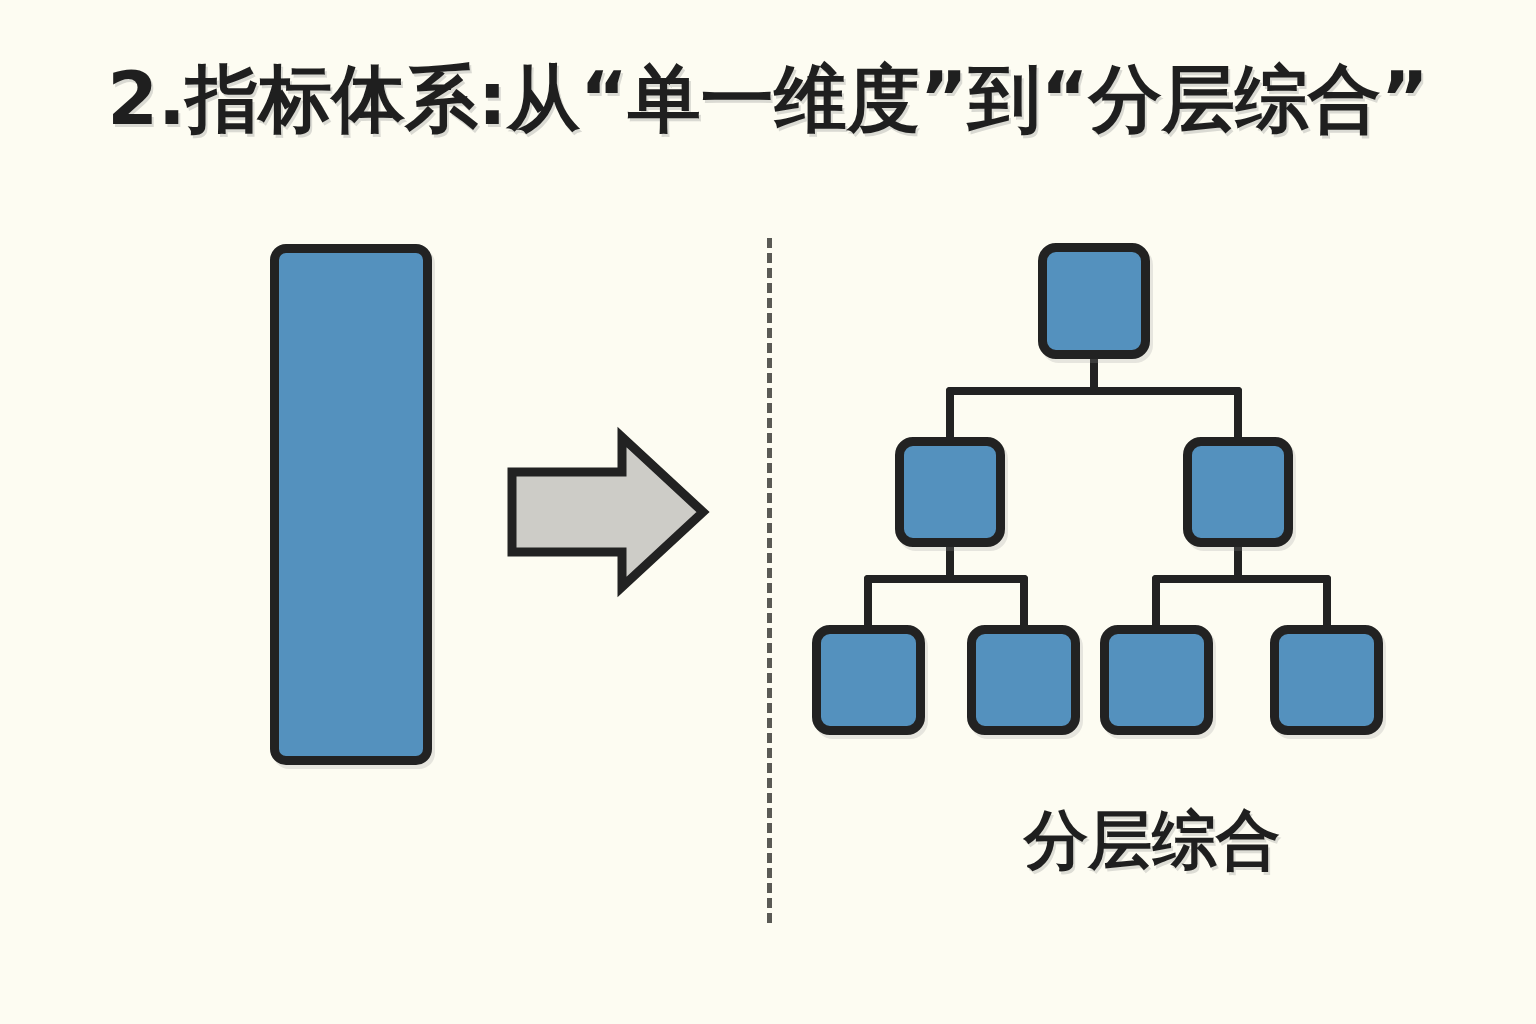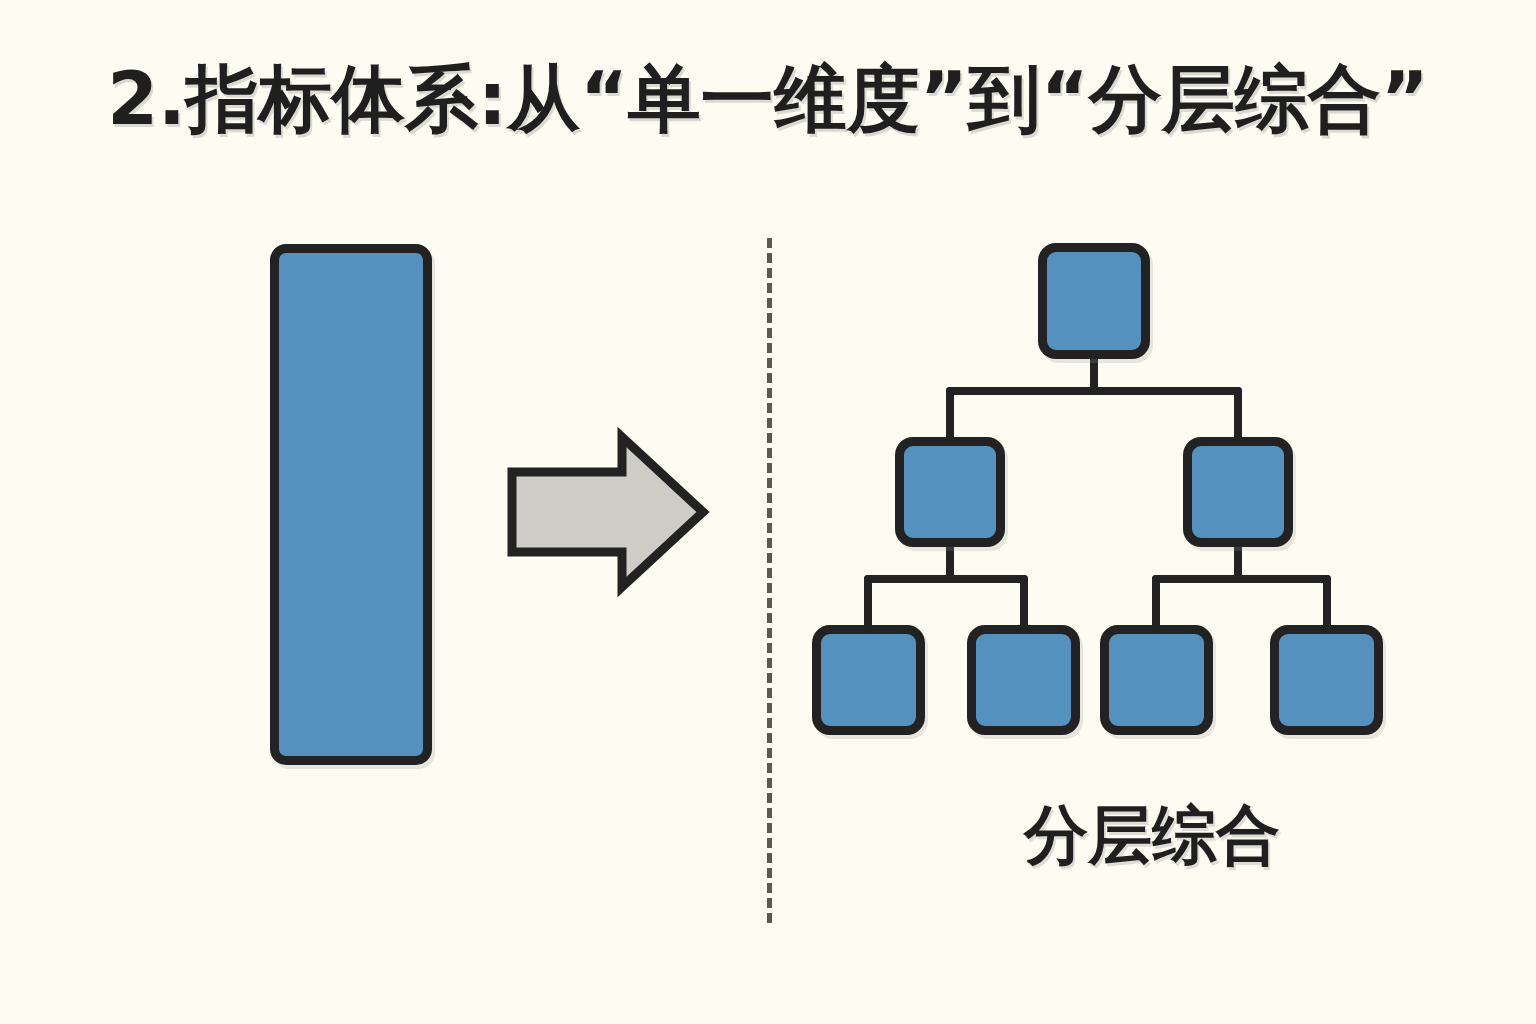--- a/index.html
+++ b/index.html
@@ -111,21 +111,20 @@
     left: 0;
     top: 808px;
     width: 768px;
     text-align: center;
   }
   #caption-right {
     left: 768px;
     top: 808px;
     width: 768px;
     text-align: center;
-    font-family: Liberation Mono, monospace;
   }
 </style>
 </head>
 <body>
 
 <div id="canvas">
 
   <div id="title">2.指标体系:从“单一维度”到“分层综合”</div>
 
   <div id="single-bar"></div>

